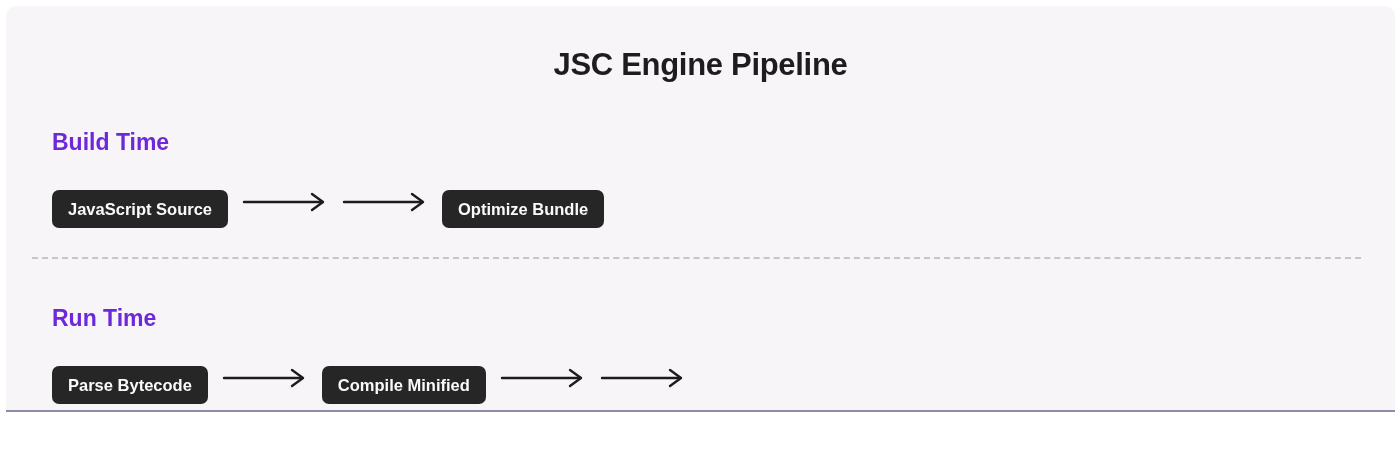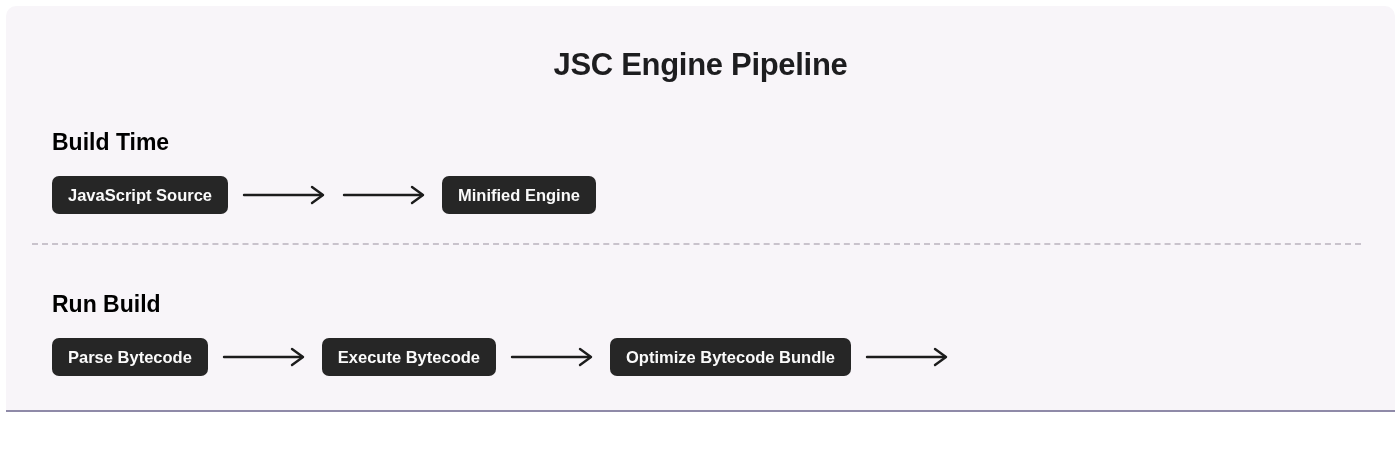--- a/index.html
+++ b/index.html
@@ -24,40 +24,41 @@
     font-size: 31px;
     font-weight: 700;
     letter-spacing: -0.3px;
     color: #1d1d1f;
     line-height: 38px;
   }
   .content { padding-left: 46px; padding-right: 20px; }
   .section-label {
     font-size: 23px;
     font-weight: 700;
-    color: #000000;
+    color: #6d28d9;
     line-height: 28px;
   }
   .section-label.first { margin-top: 44px; }
   .section-label.second { margin-top: 45px; }
   .node-row {
     margin-top: 20px;
     display: flex;
     align-items: center;
     gap: 14px;
   }
   .node-box {
     background: #262626;
     color: #fafafa;
     font-size: 16.5px;
     font-weight: 700;
     line-height: 20px;
     padding: 9px 16px;
     border-radius: 7px;
     white-space: nowrap;
+    margin-top: 14px;
   }
   .arrow { display: block; flex: 0 0 auto; }
   .divider {
     margin: 29px 14px 0 -20px;
     border-top: 2px dashed #c9c3cc;
     height: 0;
   }
 </style>
 </head>
 <body>
@@ -70,36 +71,35 @@
         <div class="node-row">
           <div class="node-box">JavaScript Source</div>
           <svg class="arrow" width="86" height="22" viewBox="0 0 86 22">
             <line x1="2" y1="11" x2="80" y2="11" stroke="#1c1c1c" stroke-width="2.4" stroke-linecap="round"></line>
             <polyline points="70,3 81,11 70,19" fill="none" stroke="#1c1c1c" stroke-width="2.4" stroke-linecap="round" stroke-linejoin="round"></polyline>
           </svg>
           <svg class="arrow" width="86" height="22" viewBox="0 0 86 22">
             <line x1="2" y1="11" x2="80" y2="11" stroke="#1c1c1c" stroke-width="2.4" stroke-linecap="round"></line>
             <polyline points="70,3 81,11 70,19" fill="none" stroke="#1c1c1c" stroke-width="2.4" stroke-linecap="round" stroke-linejoin="round"></polyline>
           </svg>
-          <div class="node-box">Minified Engine</div>
+          <div class="node-box">Optimize Bundle</div>
         </div>
         <div class="divider"></div>
-        <h2 class="section-label second">Run Build</h2>
+        <h2 class="section-label second">Run Time</h2>
         <div class="node-row">
           <div class="node-box">Parse Bytecode</div>
           <svg class="arrow" width="86" height="22" viewBox="0 0 86 22">
             <line x1="2" y1="11" x2="80" y2="11" stroke="#1c1c1c" stroke-width="2.4" stroke-linecap="round"></line>
             <polyline points="70,3 81,11 70,19" fill="none" stroke="#1c1c1c" stroke-width="2.4" stroke-linecap="round" stroke-linejoin="round"></polyline>
           </svg>
-          <div class="node-box">Execute Bytecode</div>
+          <div class="node-box">Compile Minified</div>
           <svg class="arrow" width="86" height="22" viewBox="0 0 86 22">
             <line x1="2" y1="11" x2="80" y2="11" stroke="#1c1c1c" stroke-width="2.4" stroke-linecap="round"></line>
             <polyline points="70,3 81,11 70,19" fill="none" stroke="#1c1c1c" stroke-width="2.4" stroke-linecap="round" stroke-linejoin="round"></polyline>
           </svg>
-          <div class="node-box">Optimize Bytecode Bundle</div>
           <svg class="arrow" width="86" height="22" viewBox="0 0 86 22">
             <line x1="2" y1="11" x2="80" y2="11" stroke="#1c1c1c" stroke-width="2.4" stroke-linecap="round"></line>
             <polyline points="70,3 81,11 70,19" fill="none" stroke="#1c1c1c" stroke-width="2.4" stroke-linecap="round" stroke-linejoin="round"></polyline>
           </svg>
         </div>
       </div>
   </div>
 </div>
 
 </body></html>

